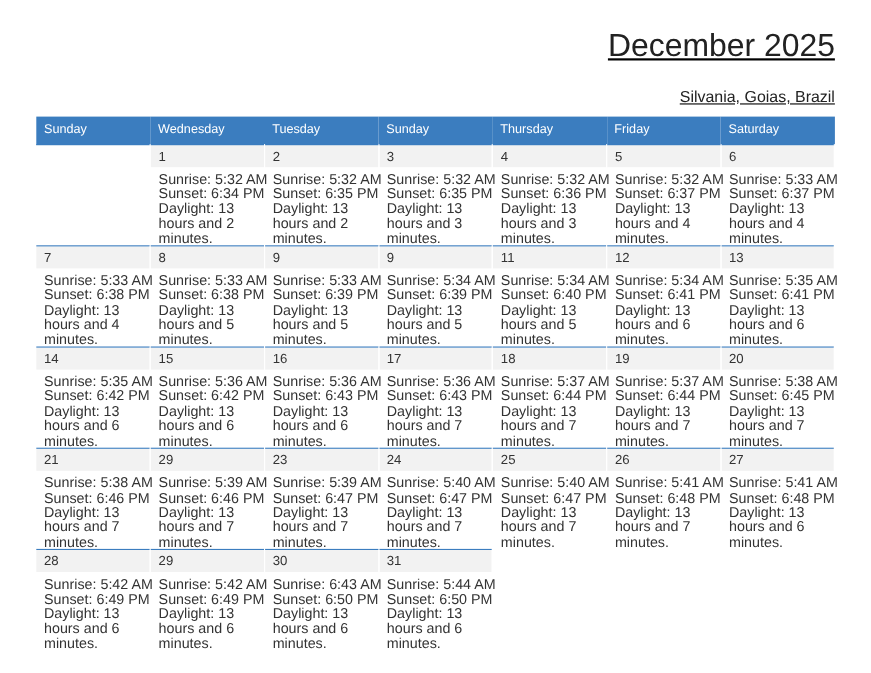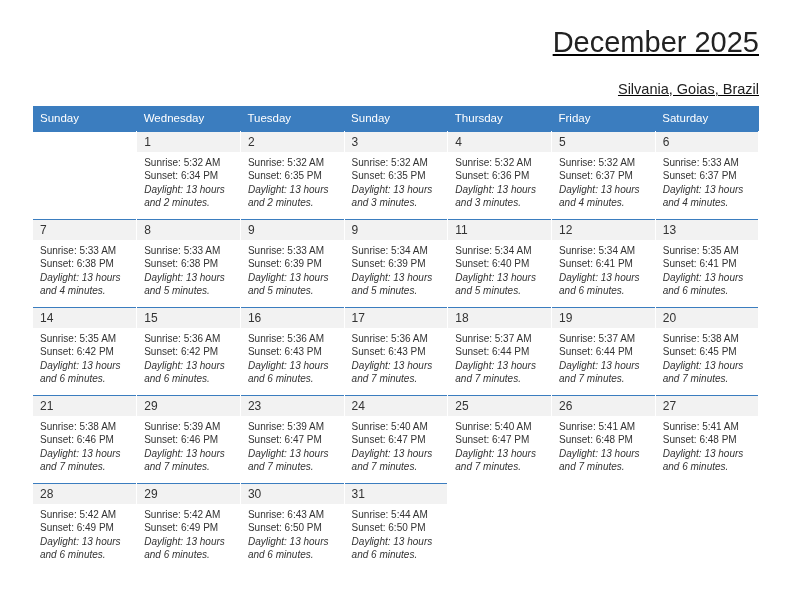--- a/index.html
+++ b/index.html
@@ -127,25 +127,25 @@
     background: #f2f2f2;
     color: #333333;
     font-size: 12px;
     line-height: 14px;
     padding: 3px 0 3px 7px;
     height: 14px;
   }
   .cell-body {
     padding: 4px 6px 0 7px;
     color: #333333;
-    font-size: 10px;
+    font-size: 13px;
     line-height: 13.4px;
   }
   .cell-body div { white-space: nowrap; }
-  .cell-body .daylight-line { white-space: normal; font-style: italic; }
+  .cell-body .daylight-line { white-space: normal; }
 </style>
 </head>
 <body>
 
 <div class="page">
 
   <div class="header">
 
 
     <div class="title-block">

